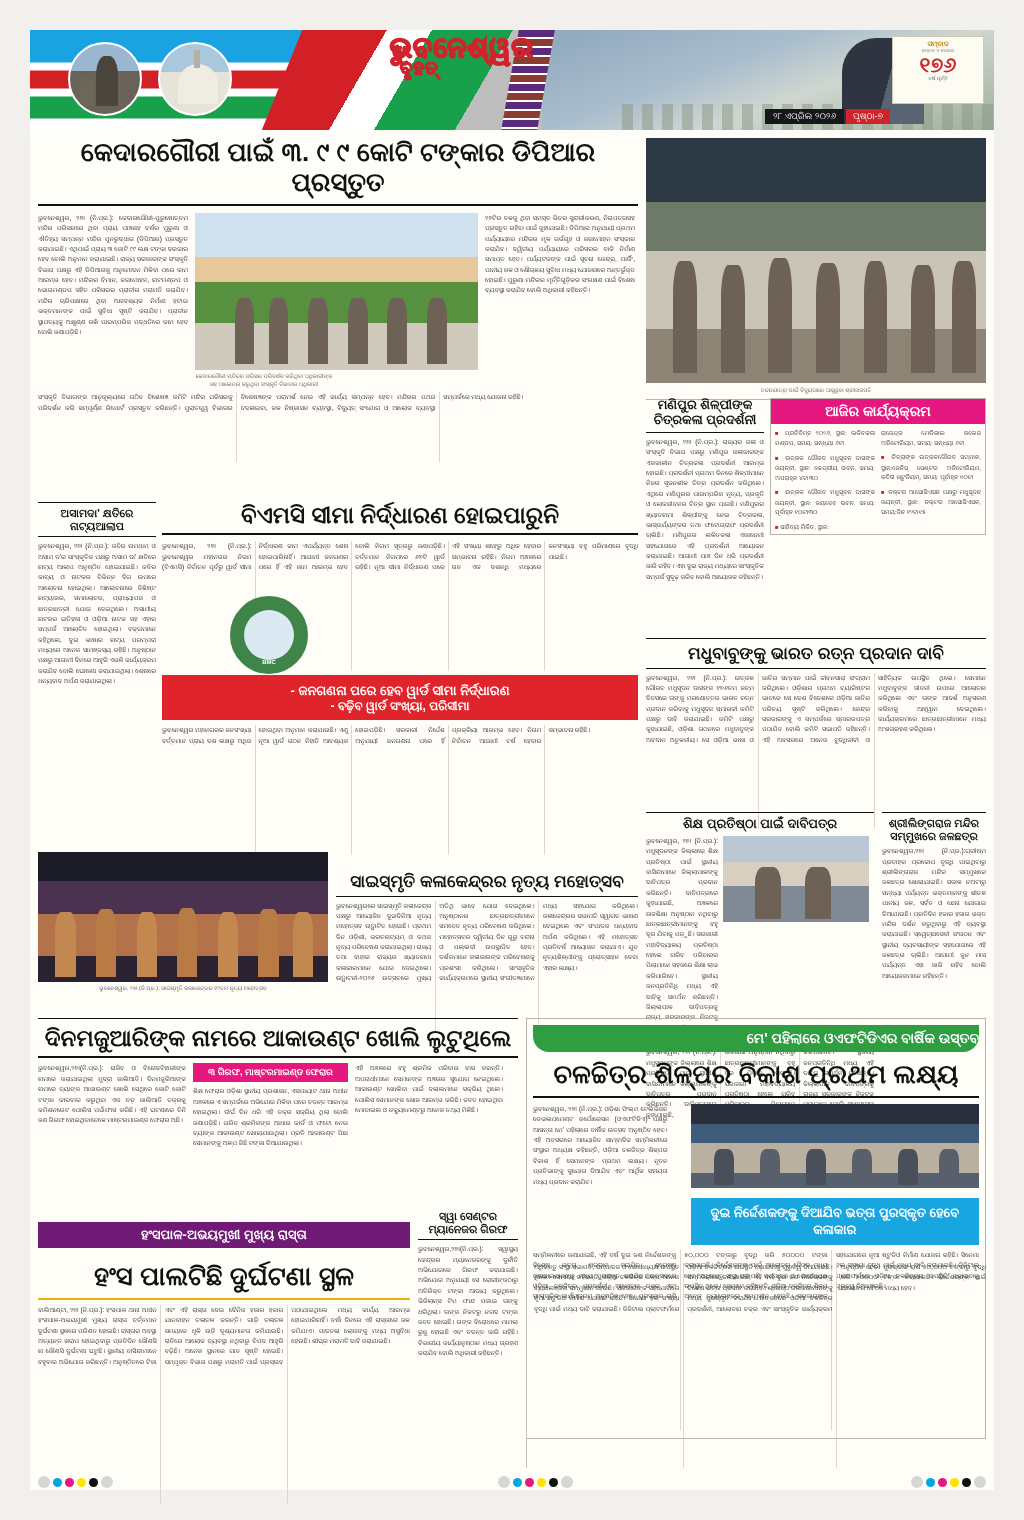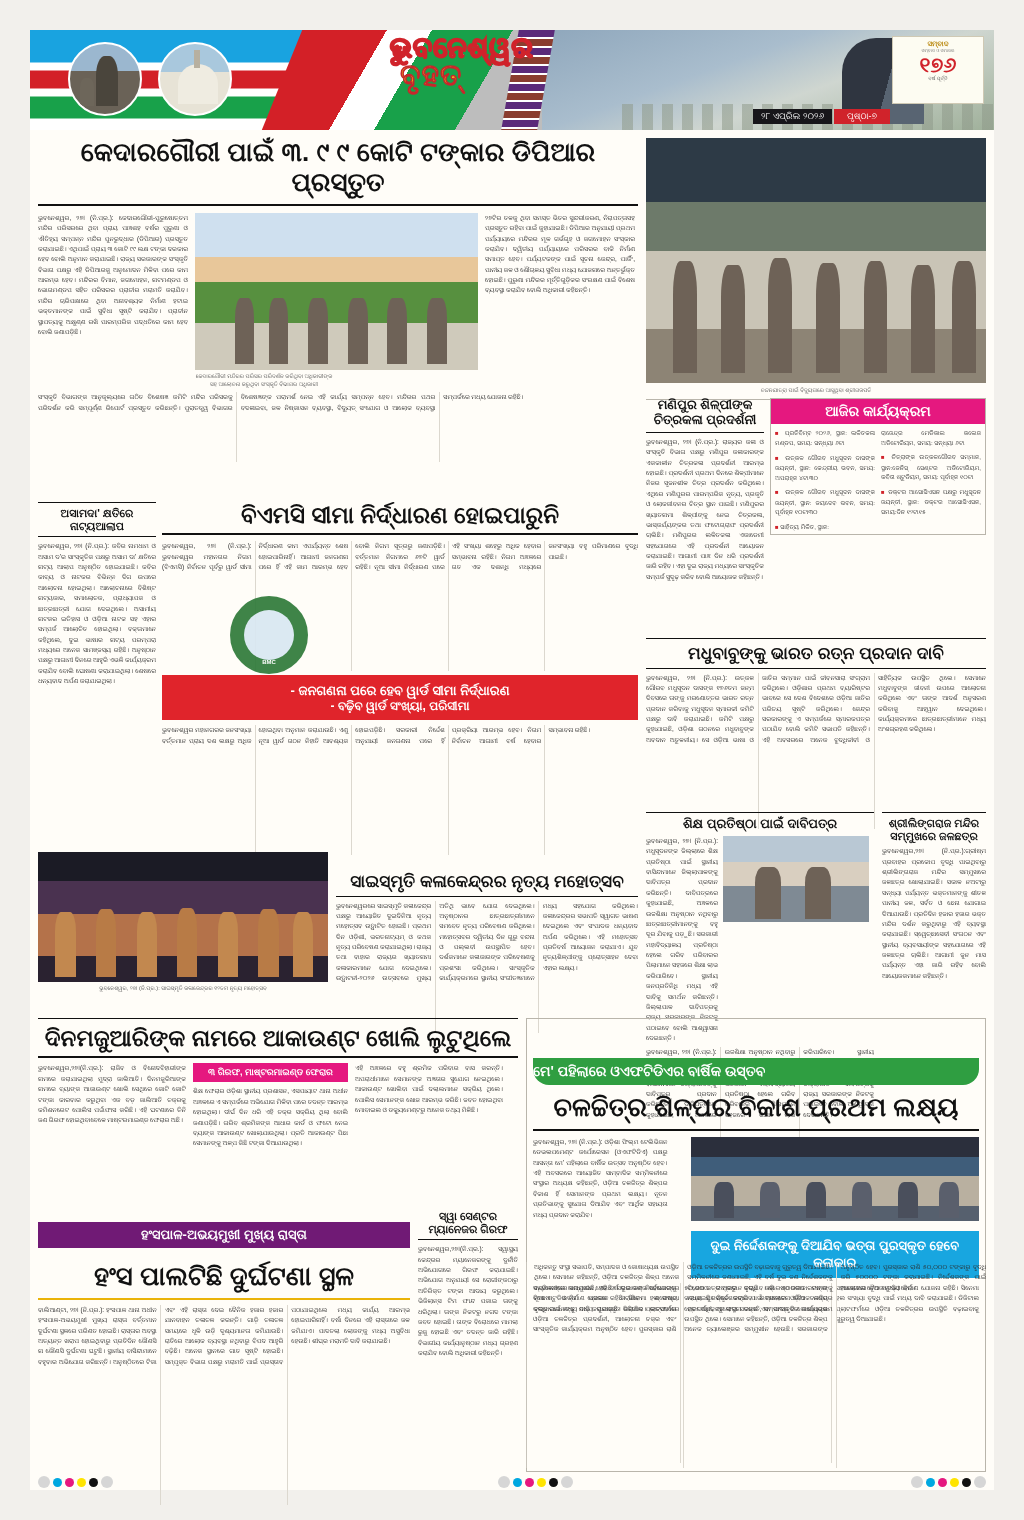--- a/index.html
+++ b/index.html
@@ -32,21 +32,21 @@
   }
   .mh-circ.a { left:38px; background:linear-gradient(#9bb7cf 0 38%, #6a6257 38% 100%); }
   .mh-circ.b { left:128px; background:linear-gradient(#a9c8dd 0 40%, #e7e3d6 40% 100%); }
   .mh-circ i { position:absolute; display:block; background:#4a453c; }
   .mh-circ.a i.t { left:26px; top:12px; width:22px; height:50px; border-radius:40% 40% 0 0; }
   .mh-circ.a i.s { left:10px; top:34px; width:14px; height:28px; border-radius:35% 35% 0 0; background:#6d665a; }
   .mh-circ.b i.d { left:18px; top:20px; width:40px; height:40px; border-radius:50% 50% 0 0; background:#efece1; }
   .mh-circ.b i.p { left:34px; top:6px; width:6px; height:18px; background:#b7b0a0; }
   .mh-brhat {
     position:absolute; left:370px; top:28px; z-index:4;
-    font-size:30px; font-weight:normal; color:#f5c518;
+    font-size:18px; font-weight:bold; color:#f5c518;
     -webkit-text-stroke:1.5px #c7262c; letter-spacing:1px;
   }
   .mh-ikat {
     position:absolute; left:480px; top:0; width:36px; height:100px; z-index:5;
     transform:skewX(-10deg);
     background:repeating-linear-gradient(#5b2a7a 0 7px, #ffffff 7px 9px, #8a3d2f 9px 16px, #ffffff 16px 18px);
   }
   .mh-right {
     position:absolute; left:512px; top:0; right:0; height:100px; z-index:3;
     background:linear-gradient(160deg,#8fa7bc 0%, #a9bdcd 38%, #cfd6d0 60%, #9fb09a 100%);
@@ -69,21 +69,21 @@
   }
   .mh-badge .b1 { font-size:7px; color:#b8860b; font-weight:bold; }
   .mh-badge .b2 { font-size:4.5px; color:#777; }
   .mh-badge .b3 { font-size:21px; color:#d0232b; font-weight:bold; line-height:1; margin-top:1px; }
   .mh-badge .b4 { font-size:5px; color:#555; }
   .mh-dateline {
     position:absolute; right:104px; bottom:6px; z-index:7; display:flex;
     font-size:9px; height:15px; align-items:stretch;
   }
   .mh-dateline .dt { background:#17161a; color:#fff; padding:2px 8px; }
-  .mh-dateline .pg { background:#d0232b; color:#fff; padding:2px 13px; margin-left:2px; }
+  .mh-dateline .pg { background:#d0232b; color:#fff; padding:2px 7px; margin-left:2px; }
 
   
   .hl { font-weight:bold; color:#111; text-align:center; line-height:1.15; }
   .hl-xl { font-size:26px; }
   .hl-lg { font-size:23px; }
   .hl-md { font-size:17px; }
   .hl-sm { font-size:13px; }
   .hl-xs { font-size:11px; }
   .body-t {
     font-size:6.4px; line-height:1.62; color:#2a2a2a; text-align:justify;
@@ -95,22 +95,22 @@
   .cols5 { column-count:5; column-gap:7px; column-rule:1px solid #dcd8cf; }
 
   .photo { background:#c8c3b6; position:relative; overflow:hidden; }
   .ph-temple { background:linear-gradient(#cfe0ef 0 28%, #e8c79a 28% 44%, #57903f 44% 70%, #cfcabb 70% 100%); }
   .ph-proc { background:linear-gradient(#2d3a46 0 26%, #6d7a6a 26% 46%, #c9c4b6 46% 78%, #8d8475 78% 100%); }
   .ph-dance { background:linear-gradient(#1b1b25 0 22%, #4a3250 22% 48%, #b4724a 48% 80%, #2a2230 80% 100%); }
   .ph-press { background:linear-gradient(#2b2f3c 0 24%, #3f5d7a 24% 46%, #b9b0a0 46% 82%, #56606e 82% 100%); }
   .ph-two { background:linear-gradient(#b9c8d4 0 30%, #d9cfc0 30% 58%, #7f8a94 58% 100%); }
   .ph-fig { position:absolute; bottom:4%; width:7%; height:42%; background:#6e6257; border-radius:30% 30% 0 0; }
 
-  .banner-green { background:#2f9e41; color:#fff; text-align:left; font-weight:bold;
-    border-radius:0 0 16px 16px;margin-top:33px; }
+  .banner-green { background:#2f9e41; color:#fff; text-align:right; font-weight:bold;
+    border-radius:0 0 16px 16px; }
   .banner-blue { background:#701a75; color:#fff; text-align:center; font-weight:bold; }
   .banner-pinkhdr { background:#e5187f; color:#fff; text-align:center; font-weight:bold; }
   .box-red { background:#e0242b; color:#fff; font-weight:bold; text-align:center; }
   .box-cyan { background:#18a6e0; color:#fff; font-weight:bold; text-align:center; }
   .box-pink { background:#e5187f; color:#fff; font-weight:bold; text-align:center; }
 
   .evt { font-size:6.2px; line-height:1.55; color:#333; text-align:justify; }
   .evt .bu { color:#d0232b; font-size:6px; }
   .bmc-seal {
     position:absolute; left:200px; top:566px; width:78px; height:78px; border-radius:50%;

